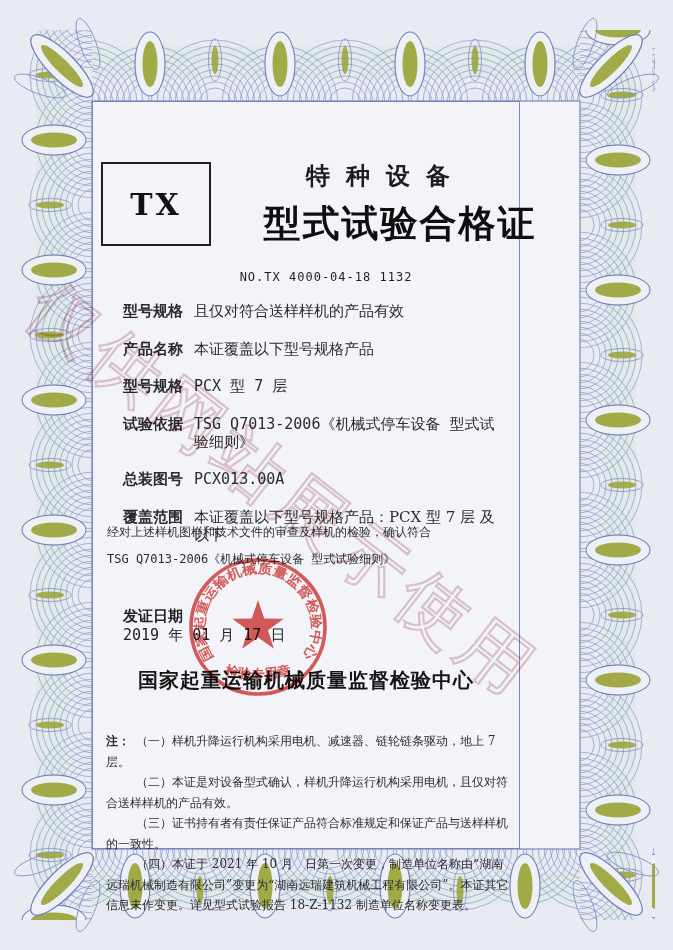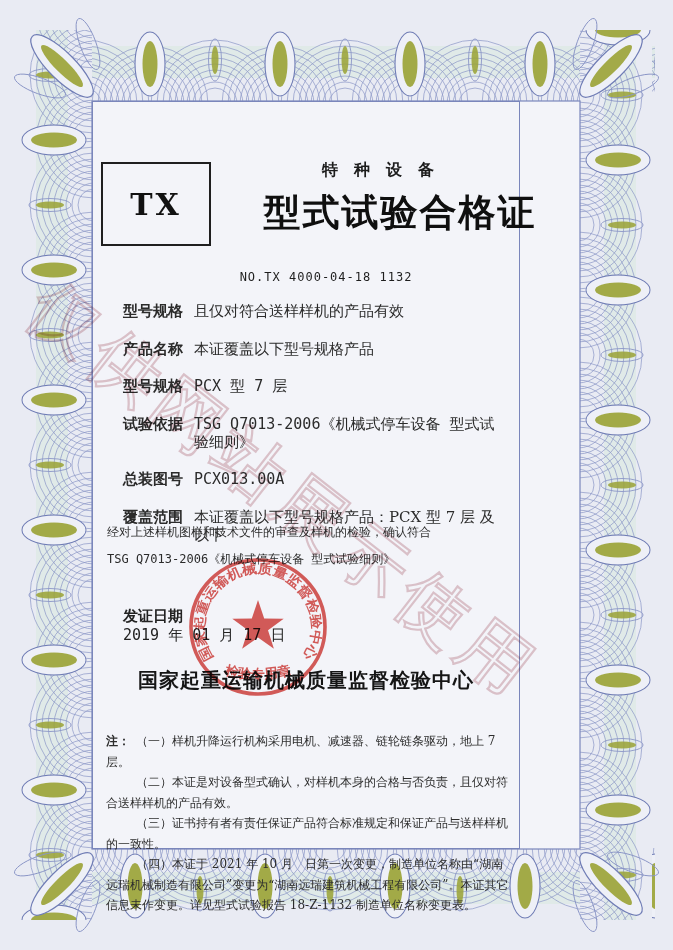--- a/index.html
+++ b/index.html
@@ -6,21 +6,21 @@
   body{width:673px;height:950px;background:#dfe2ec;font-family:"DejaVu Serif",serif;}
   .page{position:relative;width:673px;height:950px;background:#e9ebf3;overflow:hidden;}
   .border-art{position:absolute;left:0;top:0;z-index:0;}
   .inner{position:absolute;left:92px;top:101px;width:428px;height:748px;background:#f3f4f9;
          border:1px solid #7a86bb;box-sizing:border-box;z-index:2;}
   
   .tx-box{position:absolute;left:8px;top:60px;width:106px;height:80px;border:2px solid #1f1f1f;
           display:flex;align-items:center;justify-content:center;font-size:30px;font-weight:700;
           letter-spacing:3px;color:#111;font-family:"DejaVu Serif",serif;}
   .title-block{position:absolute;left:118px;top:58px;width:334px;text-align:center;}
-  .title-sub{font-size:16px;font-weight:600;letter-spacing:16px;text-indent:16px;color:#1c1c1c;}
+  .title-sub{font-size:24px;font-weight:600;letter-spacing:16px;text-indent:16px;color:#1c1c1c;}
   .title-main{margin-top:7px;font-size:37px;font-weight:700;letter-spacing:2px;color:#0f0f0f;white-space:nowrap;padding-left:44px;}
   .cert-no{position:absolute;left:0;right:0;top:168px;text-align:center;padding-left:40px;
            font-family:"DejaVu Sans Mono",monospace;font-size:12px;letter-spacing:1px;color:#1e1e1e;}
   
   .fields{position:absolute;left:30px;right:14px;top:200px;}
   .field-row{display:flex;font-size:15px;line-height:18px;margin-bottom:19.5px;color:#2b2b2b;}
   .field-label{width:62px;margin-right:9px;font-weight:600;white-space:nowrap;flex:none;}
   .field-value{font-weight:500;}
   .m{font-family:"DejaVu Sans Mono",monospace;}
   
@@ -178,21 +178,21 @@
         <textPath href="#sealRing" startOffset="0" textLength="234" lengthAdjust="spacingAndGlyphs">国家起重运输机械质量监督检验中心</textPath>
       </text>
       <text font-size="13.5" fill="#d9504c" font-weight="700" text-anchor="middle">
         <textPath href="#sealBottom" startOffset="50%">检验专用章</textPath>
       </text>
     </svg>
 
     <div class="notes">
       <span class="notes-label">注：</span>
       <div class="note-item">（一）样机升降运行机构采用电机、减速器、链轮链条驱动，地上 7 层。</div>
-      <div class="note-item">（二）本证是对设备型式确认，对样机本身的合格与否负责，且仅对符合送样样机的产品有效。</div>
+      <div class="note-item">（二）本证是对设备型式确认，样机升降运行机构采用电机，且仅对符合送样样机的产品有效。</div>
       <div class="note-item">（三）证书持有者有责任保证产品符合标准规定和保证产品与送样样机的一致性。</div>
       <div class="note-item">（四）本证于 2021 年 10 月　日第一次变更，制造单位名称由“湖南远瑞机械制造有限公司”变更为“湖南远瑞建筑机械工程有限公司”。本证其它信息未作变更。详见型式试验报告 18-Z-1132 制造单位名称变更表。</div>
     </div>
 
   </div>
 
   <div class="watermark">
     <svg width="640" height="110" viewBox="0 0 640 110">
       <text x="4" y="82" font-size="70" letter-spacing="8" fill="none" stroke="#c9939b" stroke-width="2.2">仅供网站展示使用</text>
     </svg>

